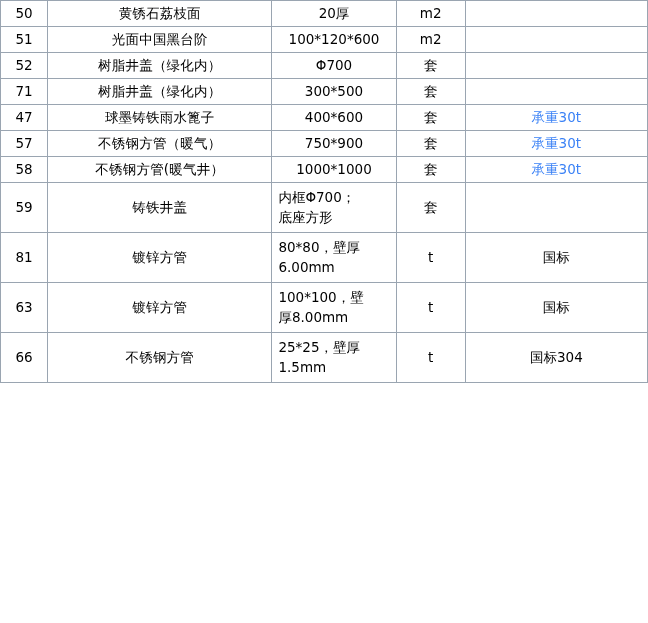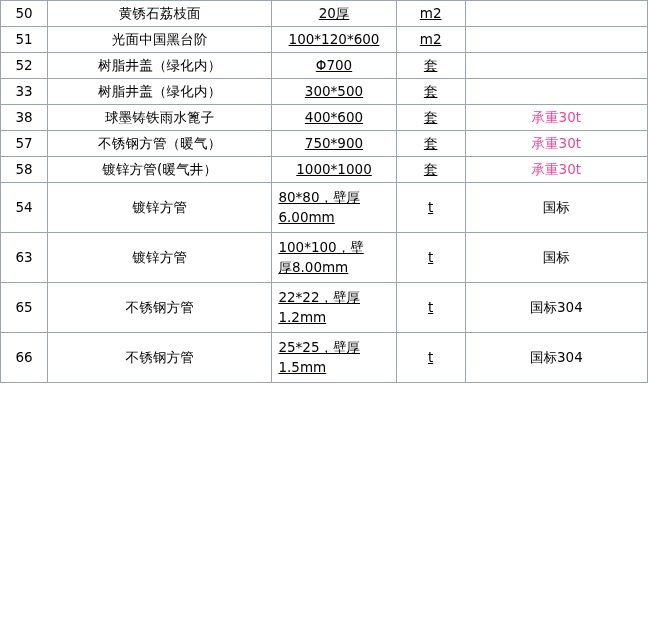--- a/index.html
+++ b/index.html
@@ -39,25 +39,25 @@
   }
   
   col.c-idx   { width: 47px; }
   col.c-name  { width: 224px; }
   col.c-spec  { width: 124px; }
   col.c-unit  { width: 69px; }
   col.c-note  { width: 182px; }
 
   td.idx   { font-size: 14px; }
   td.name  { font-size: 14px; letter-spacing: 0.2px; }
-  td.spec  { font-size: 13px; text-decoration: underline; }
-  td.unit  { font-size: 13.5px; text-decoration: underline; }
+  td.spec  { font-size: 13px; }
+  td.unit  { font-size: 13.5px; }
   td.note  { font-size: 13.5px; }
 
-  td.note.red { color: #ec4899; }
+  td.note.red { color: #3b82f6; }
 
   
   td.spec.wrap {
     text-align: left;
     padding-left: 6px;
     padding-right: 4px;
     line-height: 1.45;
   }
   .r-h1 { height: 26px; }
   .r-h2 { height: 50px; }
@@ -90,69 +90,69 @@
           <td class="note"></td>
         </tr>
         <tr class="r-h1">
           <td class="idx">52</td>
           <td class="name">树脂井盖（绿化内）</td>
           <td class="spec">Φ700</td>
           <td class="unit">套</td>
           <td class="note"></td>
         </tr>
         <tr class="r-h1">
-          <td class="idx">33</td>
+          <td class="idx">71</td>
           <td class="name">树脂井盖（绿化内）</td>
           <td class="spec">300*500</td>
           <td class="unit">套</td>
           <td class="note"></td>
         </tr>
         <tr class="r-h1">
-          <td class="idx">38</td>
+          <td class="idx">47</td>
           <td class="name">球墨铸铁雨水篦子</td>
           <td class="spec">400*600</td>
           <td class="unit">套</td>
           <td class="note red">承重30t</td>
         </tr>
         <tr class="r-h1">
           <td class="idx">57</td>
           <td class="name">不锈钢方管（暖气）</td>
           <td class="spec">750*900</td>
           <td class="unit">套</td>
           <td class="note red">承重30t</td>
         </tr>
         <tr class="r-h1">
           <td class="idx">58</td>
-          <td class="name">镀锌方管(暖气井）</td>
+          <td class="name">不锈钢方管(暖气井）</td>
           <td class="spec">1000*1000</td>
           <td class="unit">套</td>
           <td class="note red">承重30t</td>
         </tr>
         <tr class="r-h2">
-          <td class="idx">54</td>
+          <td class="idx">59</td>
+          <td class="name">铸铁井盖</td>
+          <td class="spec wrap">内框Φ700；<br>底座方形</td>
+          <td class="unit">套</td>
+          <td class="note"></td>
+        </tr>
+        <tr class="r-h2">
+          <td class="idx">81</td>
           <td class="name">镀锌方管</td>
           <td class="spec wrap">80*80，壁厚<br>6.00mm</td>
           <td class="unit">t</td>
           <td class="note">国标</td>
         </tr>
         <tr class="r-h2">
           <td class="idx">63</td>
           <td class="name">镀锌方管</td>
           <td class="spec wrap">100*100，壁<br>厚8.00mm</td>
           <td class="unit">t</td>
           <td class="note">国标</td>
         </tr>
         <tr class="r-h2">
-          <td class="idx">65</td>
-          <td class="name">不锈钢方管</td>
-          <td class="spec wrap">22*22，壁厚<br>1.2mm</td>
-          <td class="unit">t</td>
-          <td class="note">国标304</td>
-        </tr>
-        <tr class="r-h2">
           <td class="idx">66</td>
           <td class="name">不锈钢方管</td>
           <td class="spec wrap">25*25，壁厚<br>1.5mm</td>
           <td class="unit">t</td>
           <td class="note">国标304</td>
         </tr>
       </tbody>
   </table>
 </div>
 

